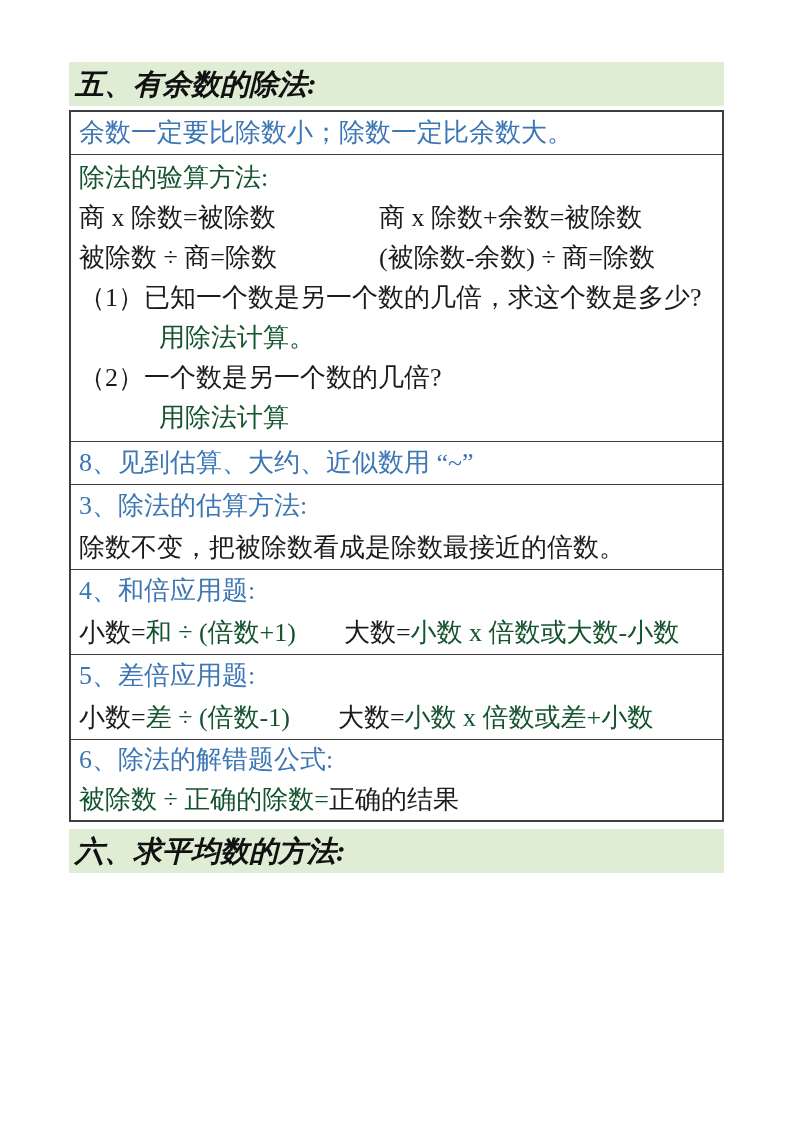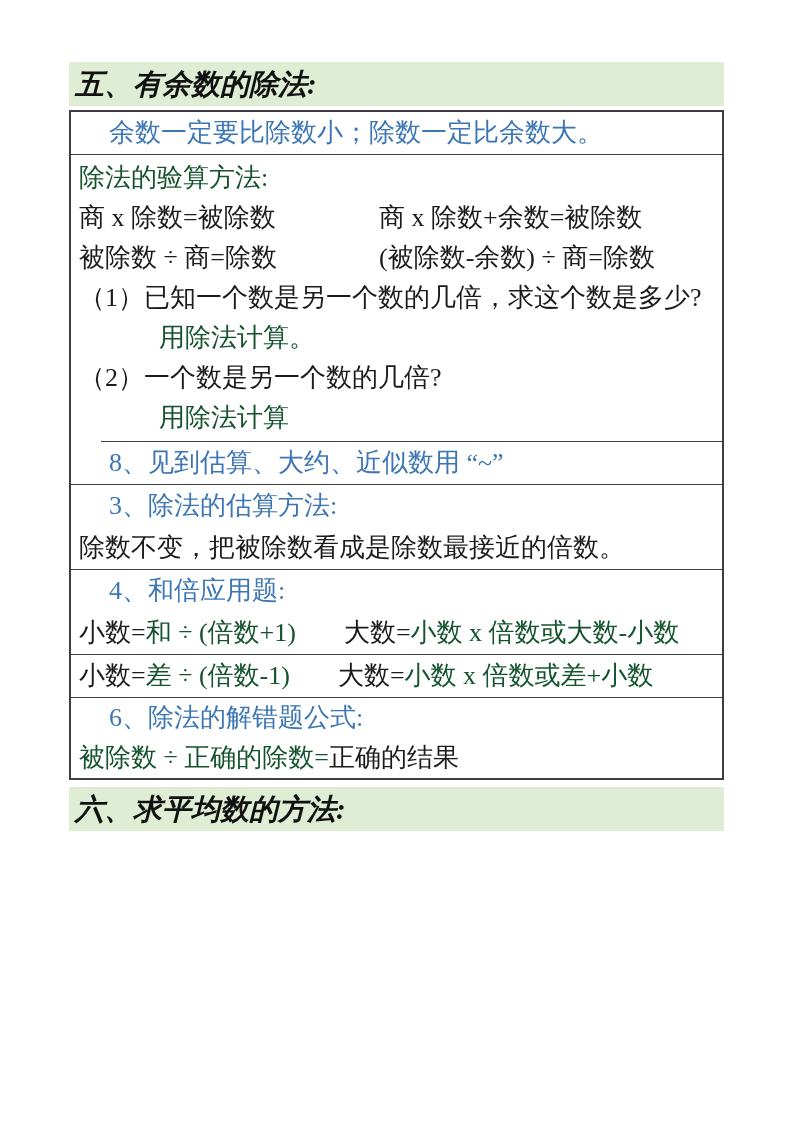--- a/index.html
+++ b/index.html
@@ -18,21 +18,21 @@
     box-sizing:border-box;width:655px;border:2px solid #3e3e3e;
     margin-top:4px;font-size:26px;background:#fff;
   }
   .row{border-top:1px solid #3e3e3e;padding:0 8px;}
   .row:first-child{border-top:none;}
   .single{height:42px;line-height:42px;white-space:nowrap;overflow:hidden;}
   .line{height:42px;line-height:42px;white-space:nowrap;overflow:hidden;}
   .row.big{padding-top:3px;padding-bottom:3px;}
   .row.big .line{height:40px;line-height:40px;}
   .row.triple .line{height:40px;line-height:40px;}
-  .blue{color:#3c76b4;margin-left:30px;}
+  .blue{color:#3c76b4;}
   .orange{color:#14532d;}
   .col1{display:inline-block;width:300px;}
   .gap{margin-left:48px;margin-top:29px;}
   .indent{padding-left:80px;}
   .band2{margin-top:7px;}
   .tbl2 .single{height:43px;line-height:43px;}
 </style>
 </head>
 <body>
 
@@ -88,20 +88,23 @@
     <div class="row">
       <div class="line blue">
         <span>4、和倍应用题:</span>
       </div>
       <div class="line">
         <span>小数=</span><span class="orange">和 ÷ (倍数+1)</span><span class="gap">大数=</span><span class="orange">小数 x 倍数或大数-小数</span>
       </div>
     </div>
 
     <div class="row">
+      <div class="line blue">
+        <span>5、差倍应用题:</span>
+      </div>
       <div class="line">
         <span>小数=</span><span class="orange">差 ÷ (倍数-1)</span><span class="gap">大数=</span><span class="orange">小数 x 倍数或差+小数</span>
       </div>
     </div>
 
     <div class="row triple">
       <div class="line blue">
         <span>6、除法的解错题公式:</span>
       </div>
       <div class="line">

